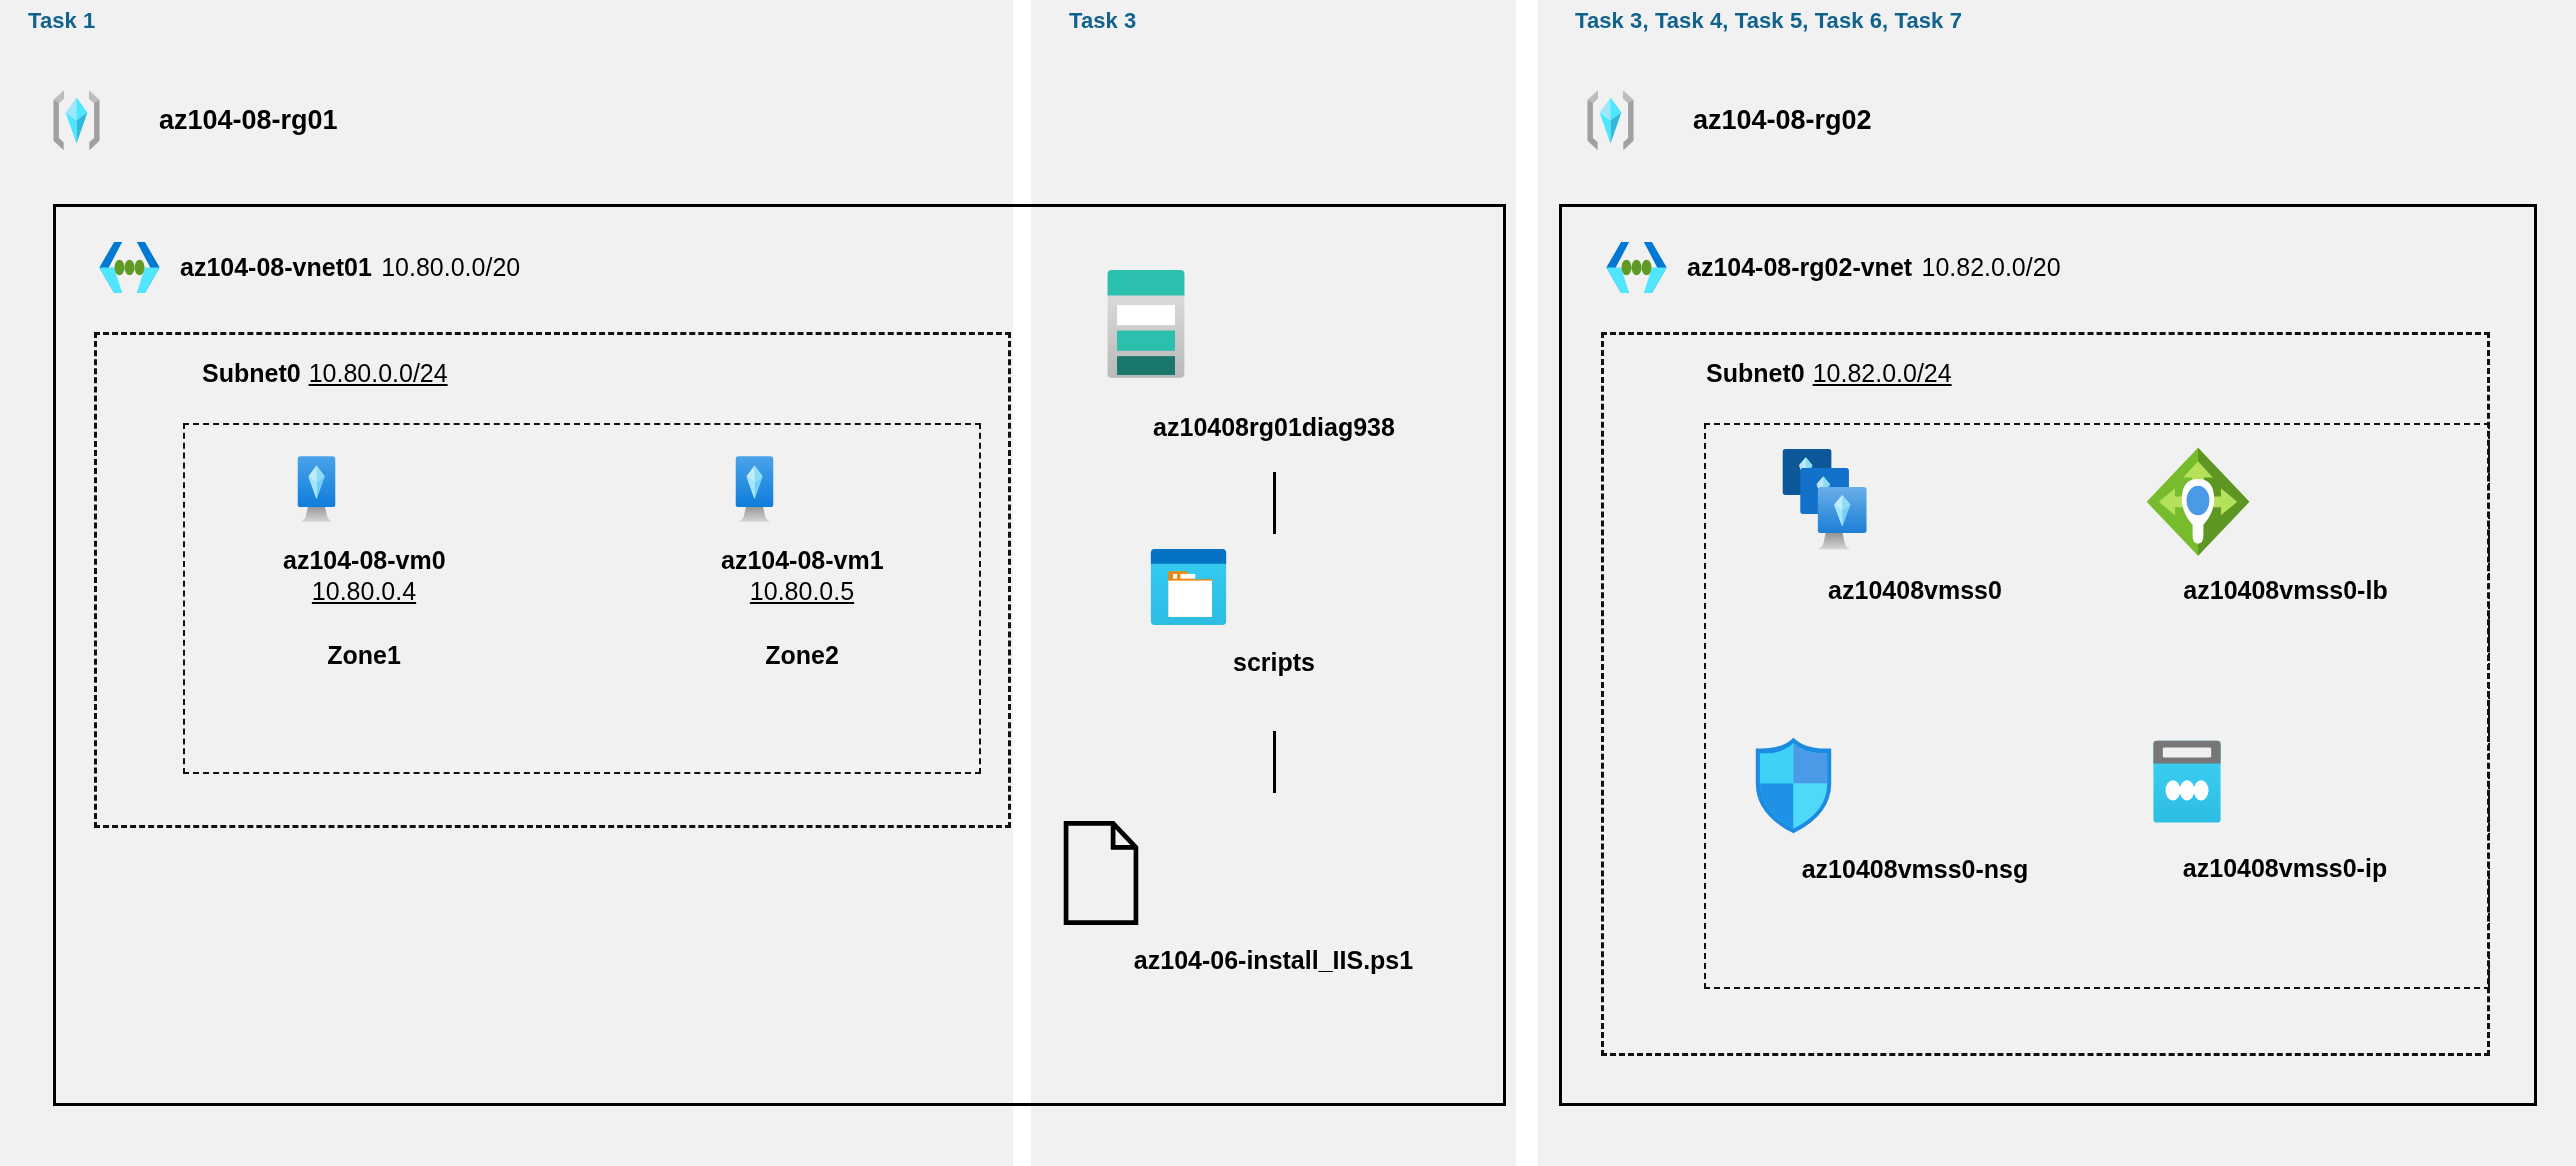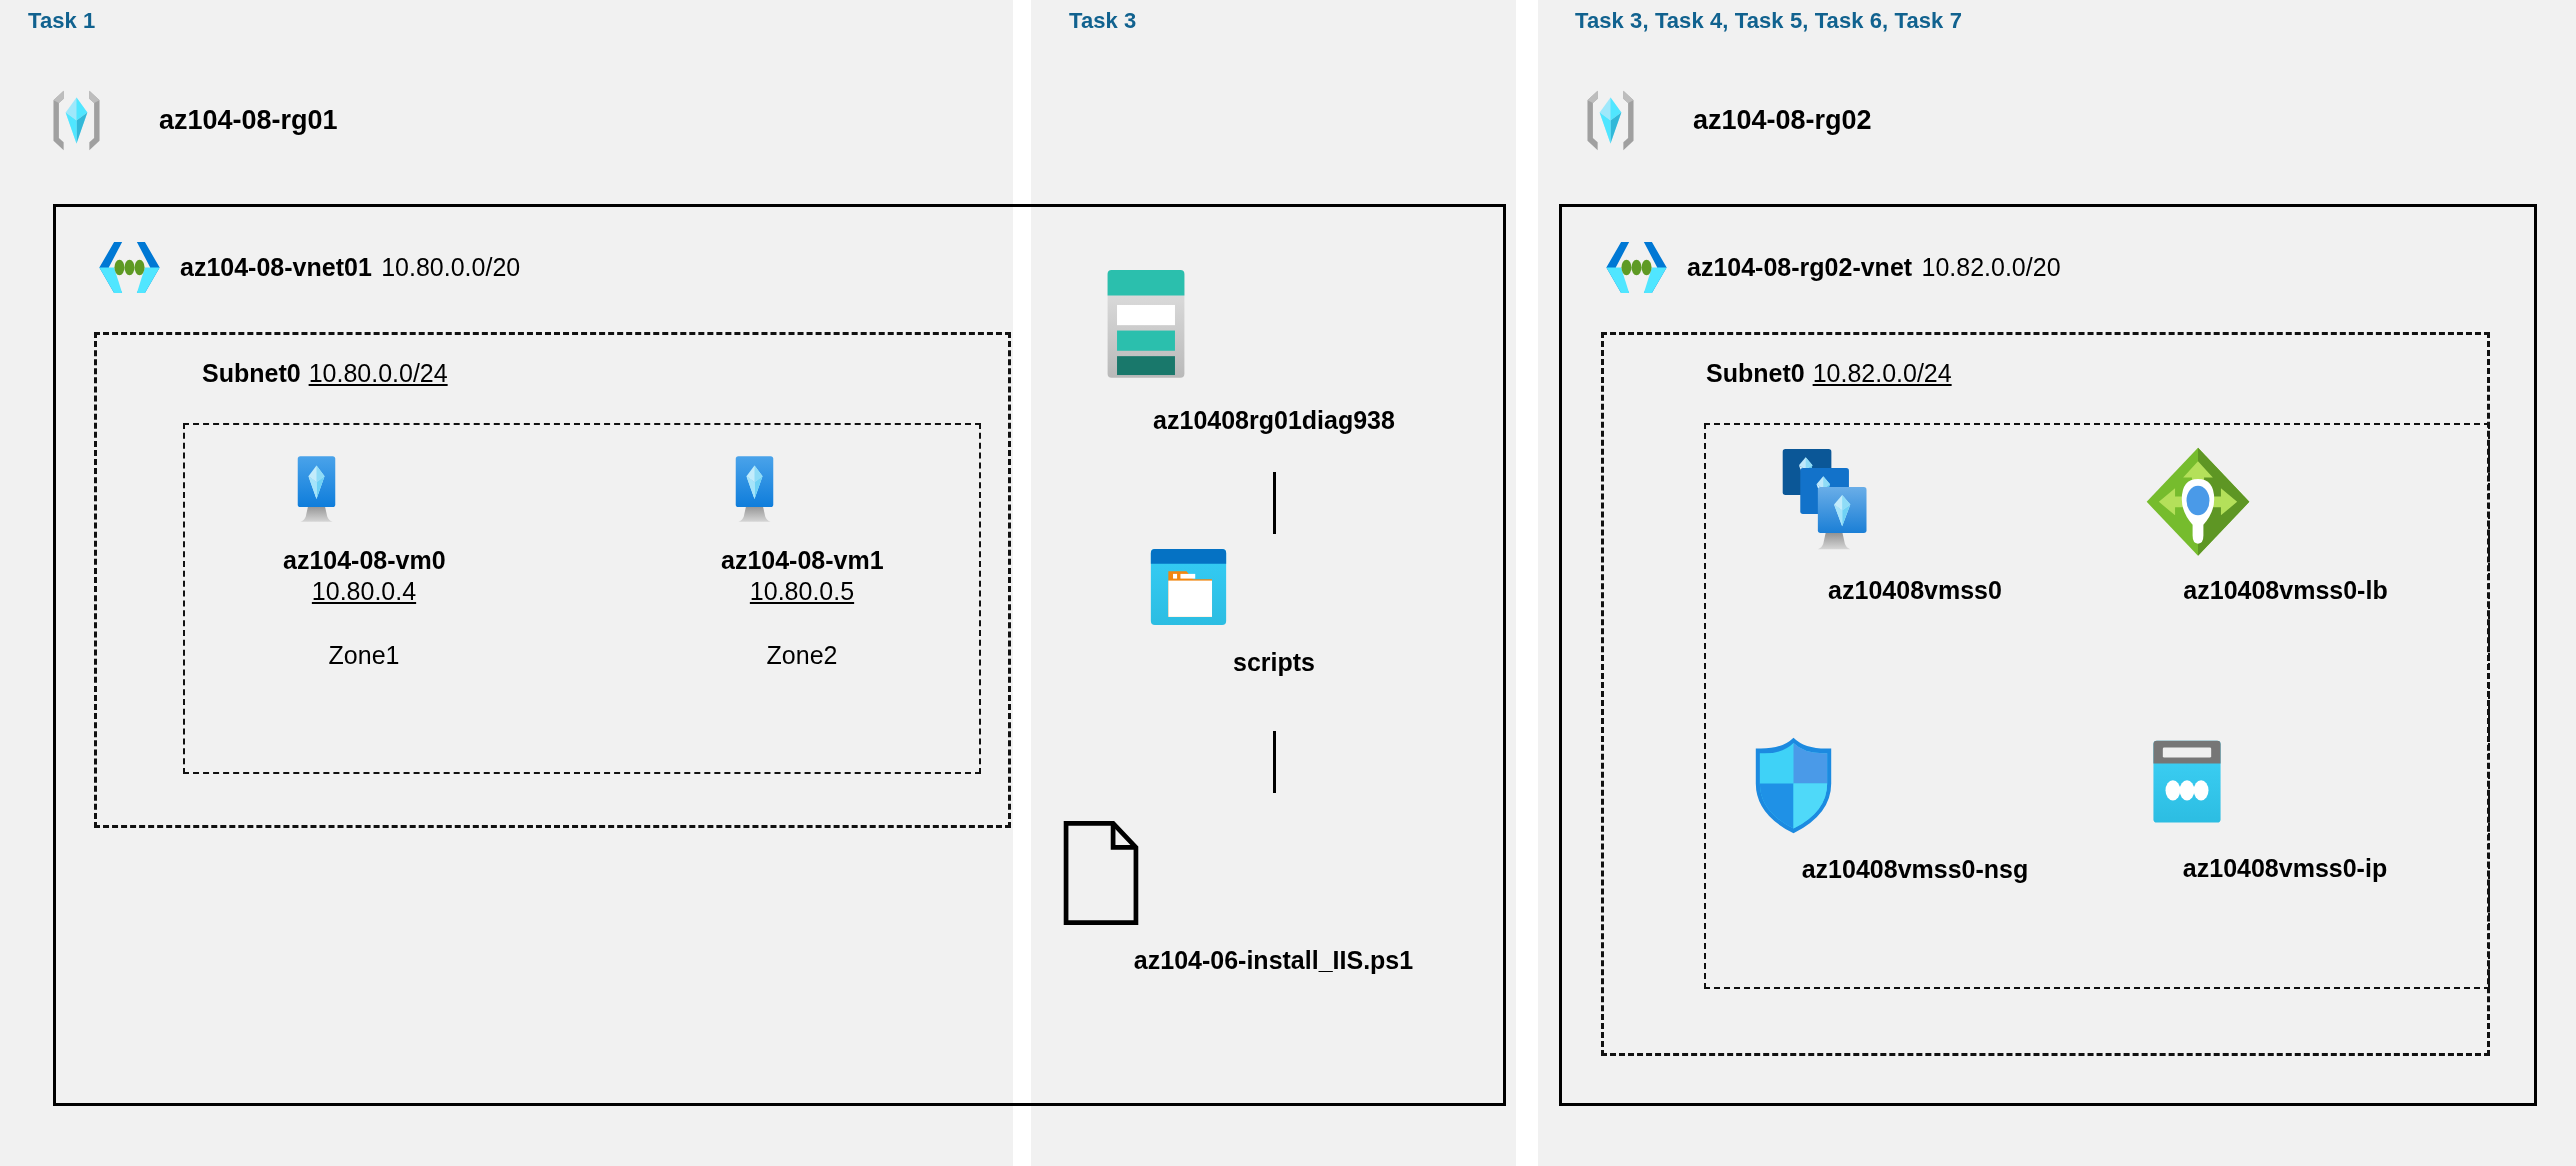--- a/index.html
+++ b/index.html
@@ -31,21 +31,21 @@
   .hdr-row{position:absolute;display:flex;align-items:center;white-space:nowrap;}
   .hdr-name{font-weight:bold;font-size:25px;color:#000;}
   .hdr-cidr{font-size:25px;color:#000;font-weight:400;margin-left:9.4px;}
   .sub-label{position:absolute;white-space:nowrap;}
   .sub-label b{font-weight:bold;font-size:25px;color:#000;}
   .sub-label span{font-size:25px;color:#000;font-weight:400;margin-left:8px;text-decoration:underline;}
 
   .node{position:absolute;text-align:center;}
   .node .cap{font-weight:bold;font-size:25px;color:#000;white-space:nowrap;line-height:1.22;}
   .node .cap2{font-size:25px;color:#000;font-weight:400;white-space:nowrap;line-height:1.22;text-decoration:underline;}
-  .node .zone{font-weight:normal;font-size:25px;color:#000;white-space:nowrap;}
+  .node .zone{font-weight:bold;font-size:25px;color:#000;white-space:nowrap;}
 
   .rg-row{position:absolute;display:flex;align-items:center;gap:41px;}
   .rg-row .rg-name{font-weight:bold;font-size:27px;color:#000;margin-left:15px;white-space:nowrap;}
 
   .connector{position:absolute;background:#000;width:2.7px;}
   svg{display:block;}
 </style>
 </head>
 <body>
 
@@ -165,21 +165,21 @@
             <stop offset="1" stop-color="#b9b9b9"></stop>
         </linearGradient>
       </defs>
       <rect x="38" y="10" width="114" height="160" rx="6" fill="url(#stbg)"></rect>
       <path d="M44 10 L146 10 Q152 10 152 16 L152 48 L38 48 L38 16 Q38 10 44 10 Z" fill="#2bbfad"></path>
       <rect x="52" y="62" width="86" height="30" fill="#ffffff"></rect>
       <rect x="52" y="100" width="86" height="30" fill="#2bbfad"></rect>
       <rect x="52" y="138" width="86" height="28" fill="#19786b"></rect>
     </svg>
   </span>
-  <div class="cap" style="margin-top:19px;">az10408rg01diag938</div>
+  <div class="cap" style="margin-top:26px;">az10408rg01diag938</div>
 </div>
 <div class="connector" style="left:1273px;top:472px;height:62px;"></div>
 
 <div class="node" style="left:1146px;top:547px;width:256px;">
   <span>
     <svg width="85" height="82" viewBox="0 0 126 122">
       <defs>
         <linearGradient id="blobbody" x1="0" y1="0" x2="0" y2="1">
           <stop offset="0" stop-color="#35cdf6"></stop>
             <stop offset="1" stop-color="#2cbde2"></stop>

